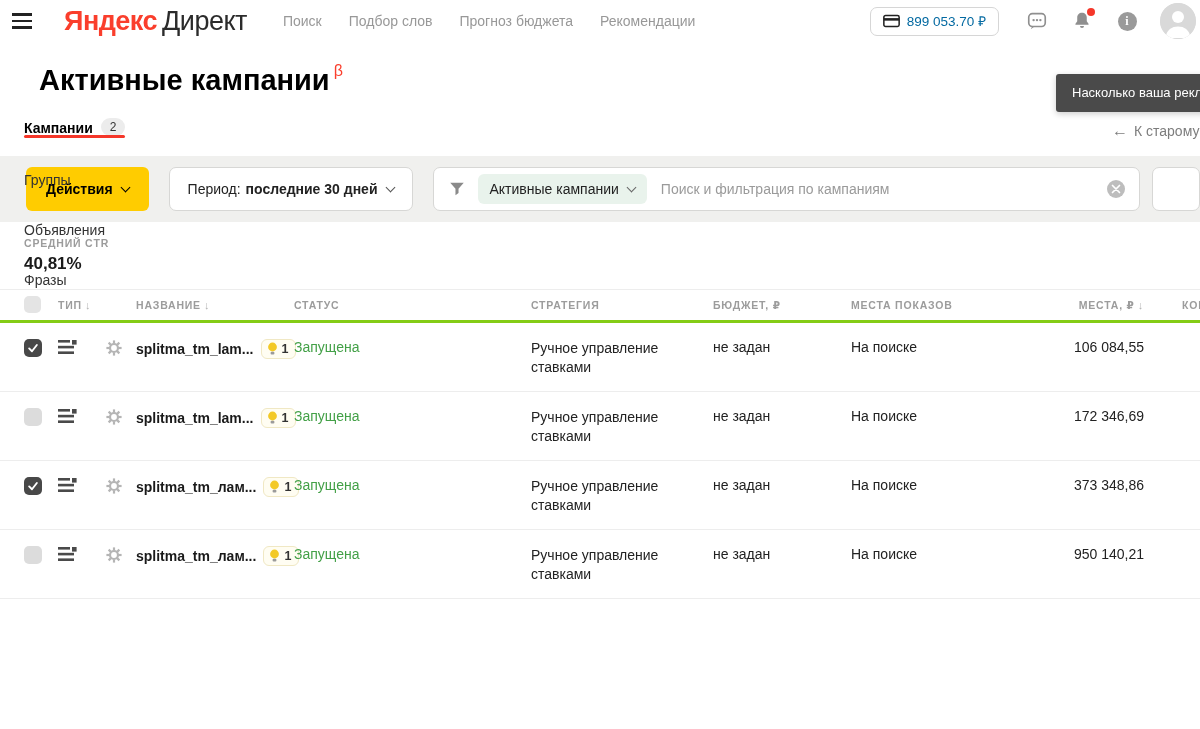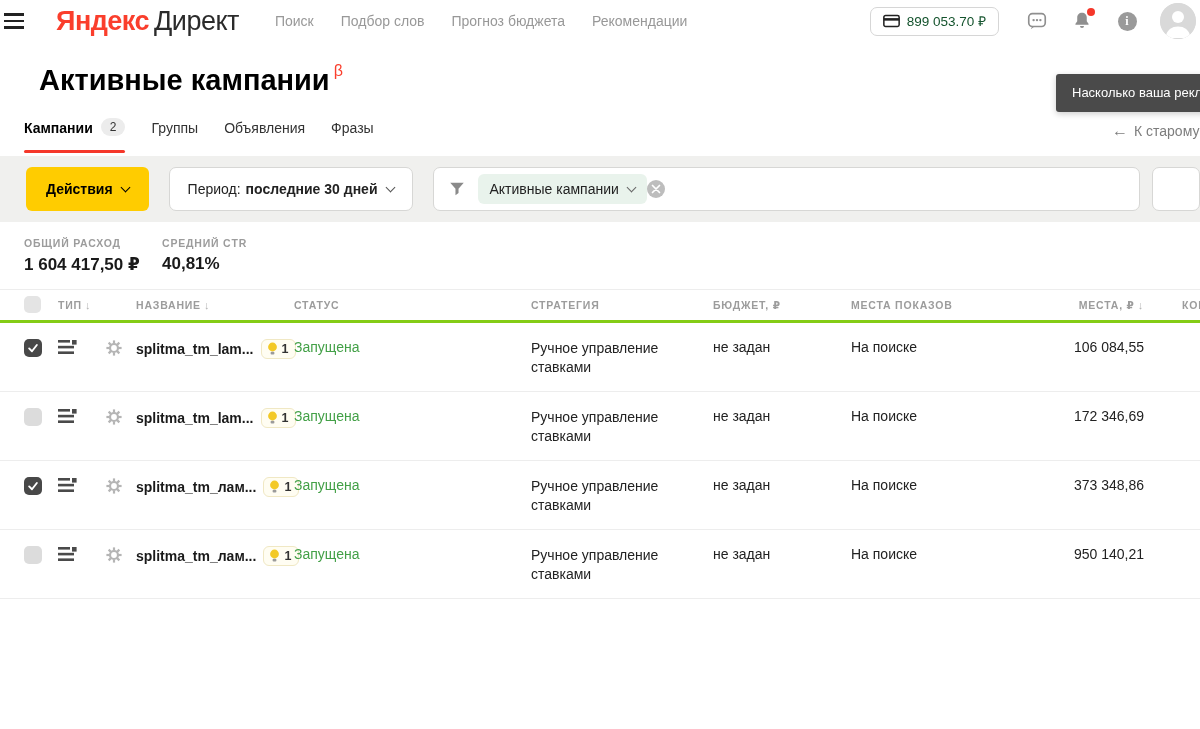--- a/index.html
+++ b/index.html
@@ -1,46 +1,46 @@
 <!DOCTYPE html>
 <html><head>
 <meta charset="utf-8">
 <style>
   * { margin:0; padding:0; box-sizing:border-box; }
   html,body { width:1200px; height:729px; overflow:hidden; background:#fff;
     font-family:"Liberation Sans","DejaVu Sans",sans-serif; color:#222; }
   body { position:relative; }
 
   
-  .topbar { height:42px; display:flex; align-items:center; padding-left:4px; }
+  .topbar { height:42px; display:flex; align-items:center; padding-left:12px; }
   .burger { width:28px; height:42px; display:flex; flex-direction:column; justify-content:center; gap:4px; cursor:pointer; }
   .burger i { display:block; width:20px; height:2.4px; background:#222; }
   .logo { margin-left:24px; font-size:27px; letter-spacing:-0.5px; white-space:nowrap; }
   .logo .l1 { color:#fa3e2c; font-weight:700; }
   .logo .l2 { color:#2b2b2b; font-weight:400; margin-left:5px; }
   .nav { display:flex; gap:27px; margin-left:36px; }
   .nav span { font-size:14px; color:#989898; cursor:pointer; }
   .top-right { margin-left:auto; display:flex; align-items:center; gap:21px; padding-right:4px; }
   .balance { display:flex; align-items:center; gap:7px; border:1px solid #d6d6d6; border-radius:7px;
-    height:29px; padding:0 12px; font-size:13.5px; font-weight:500; color:#14532d; background:#fff; cursor:pointer; margin-right:5px; }
+    height:29px; padding:0 12px; font-size:13.5px; font-weight:500; color:#0369a1; background:#fff; cursor:pointer; margin-right:5px; }
   .ticon { position:relative; width:24px; height:24px; display:flex; align-items:center; justify-content:center; cursor:pointer; }
   .reddot { position:absolute; top:-1px; right:-1px; width:8px; height:8px; border-radius:50%; background:#f5372a; }
   .infoc { width:19px; height:19px; border-radius:50%; background:#9a9a9a; color:#fff; font-size:12px; font-weight:700;
     display:flex; align-items:center; justify-content:center; font-family:"Liberation Serif","DejaVu Serif",serif; }
   .avatar { width:36px; height:36px; border-radius:50%; overflow:hidden; background:#d9d9d9; cursor:pointer; }
 
   
   .titlewrap { position:relative; height:78px; padding:22px 0 0 25px;margin-left:14px; }
   .ptitle { font-size:29px; font-weight:700; color:#000; display:inline; }
   .beta { color:#fa3e2c; font-size:16px; font-weight:400; vertical-align:top; position:relative; top:-2px; margin-left:4px; }
   .tooltip { position:absolute; left:1042px; top:32px; height:38px; background:#4a4a4a; color:#fff;
     font-size:13px; line-height:38px; padding:0 16px; border-radius:3px; white-space:nowrap; width:240px; box-shadow:0 2px 6px rgba(0,0,0,.2); }
 
   
-  .tabs { position:relative; height:36px; display:flex; align-items:flex-start; gap:26px; padding-left:24px; }
+  .tabs { position:relative; height:36px; display:flex; align-items:flex-start; gap:34px; padding-left:24px;flex-direction:column; }
   .tab { position:relative; height:33px; font-size:14px; color:#333; cursor:pointer; display:flex; align-items:flex-start; gap:8px; }
   .tab.active { font-weight:700; color:#000; }
   .tab.active::after { content:""; position:absolute; left:0; right:0; bottom:0; height:3px; background:#f5372a; border-radius:2px; }
   .tabbadge { background:#ececec; border-radius:10px; font-size:12px; font-weight:400; color:#333; padding:2px 9px; position:relative; top:-2px; }
   .oldlink { position:absolute; left:1112px; top:2px; font-size:14px; color:#7d7d7d; white-space:nowrap; cursor:pointer; }
   .oldlink .arr { font-size:16px; margin-right:6px; }
 
   
   .strip { height:66px; background:#f0f0ee; display:flex; align-items:center; }
   .stripinner { display:flex; align-items:center; width:1238px; padding-left:26px; gap:0; }
@@ -182,35 +182,32 @@
         <span class="chev" style="color:#555;"></span>
     </div>
     <div class="searchbox">
       <svg width="18" height="18" viewBox="0 0 20 20">
           <path d="M2.5 3h15l-5.8 6.8v4.7l-3.4 2.5V9.8z" fill="#8a8a8a"></path>
         </svg>
       <span class="chip">
         <span>Активные кампании</span>
           <span class="chev"></span>
       </span>
+      <input class="searchinput" type="text" placeholder="Поиск и фильтрация по кампаниям" style="">
       <span class="clearbtn">
         <svg width="10" height="10" viewBox="0 0 10 10">
             <path d="M1.5 1.5 L8.5 8.5 M8.5 1.5 L1.5 8.5" stroke="#fff" stroke-width="1.7" stroke-linecap="round"></path>
           </svg>
       </span>
     </div>
     <div class="cutbtn"></div>
   </div>
 </div>
 
 <div class="stats">
-  <div class="stat">
-    <div class="slabel">ОБЩИЙ РАСХОД</div>
-    <div class="svalue">1 604 417,50 ₽</div>
-  </div>
   <div class="stat">
     <div class="slabel">СРЕДНИЙ CTR</div>
     <div class="svalue">40,81%</div>
   </div>
 </div>
 
 <div class="tgrid thead">
   <div class="hcell"><span class="cb hdr"></span></div>
   <div class="hcell"><span>ТИП</span><span class="sortar">↓</span></div>
   <div class="hcell"></div>

